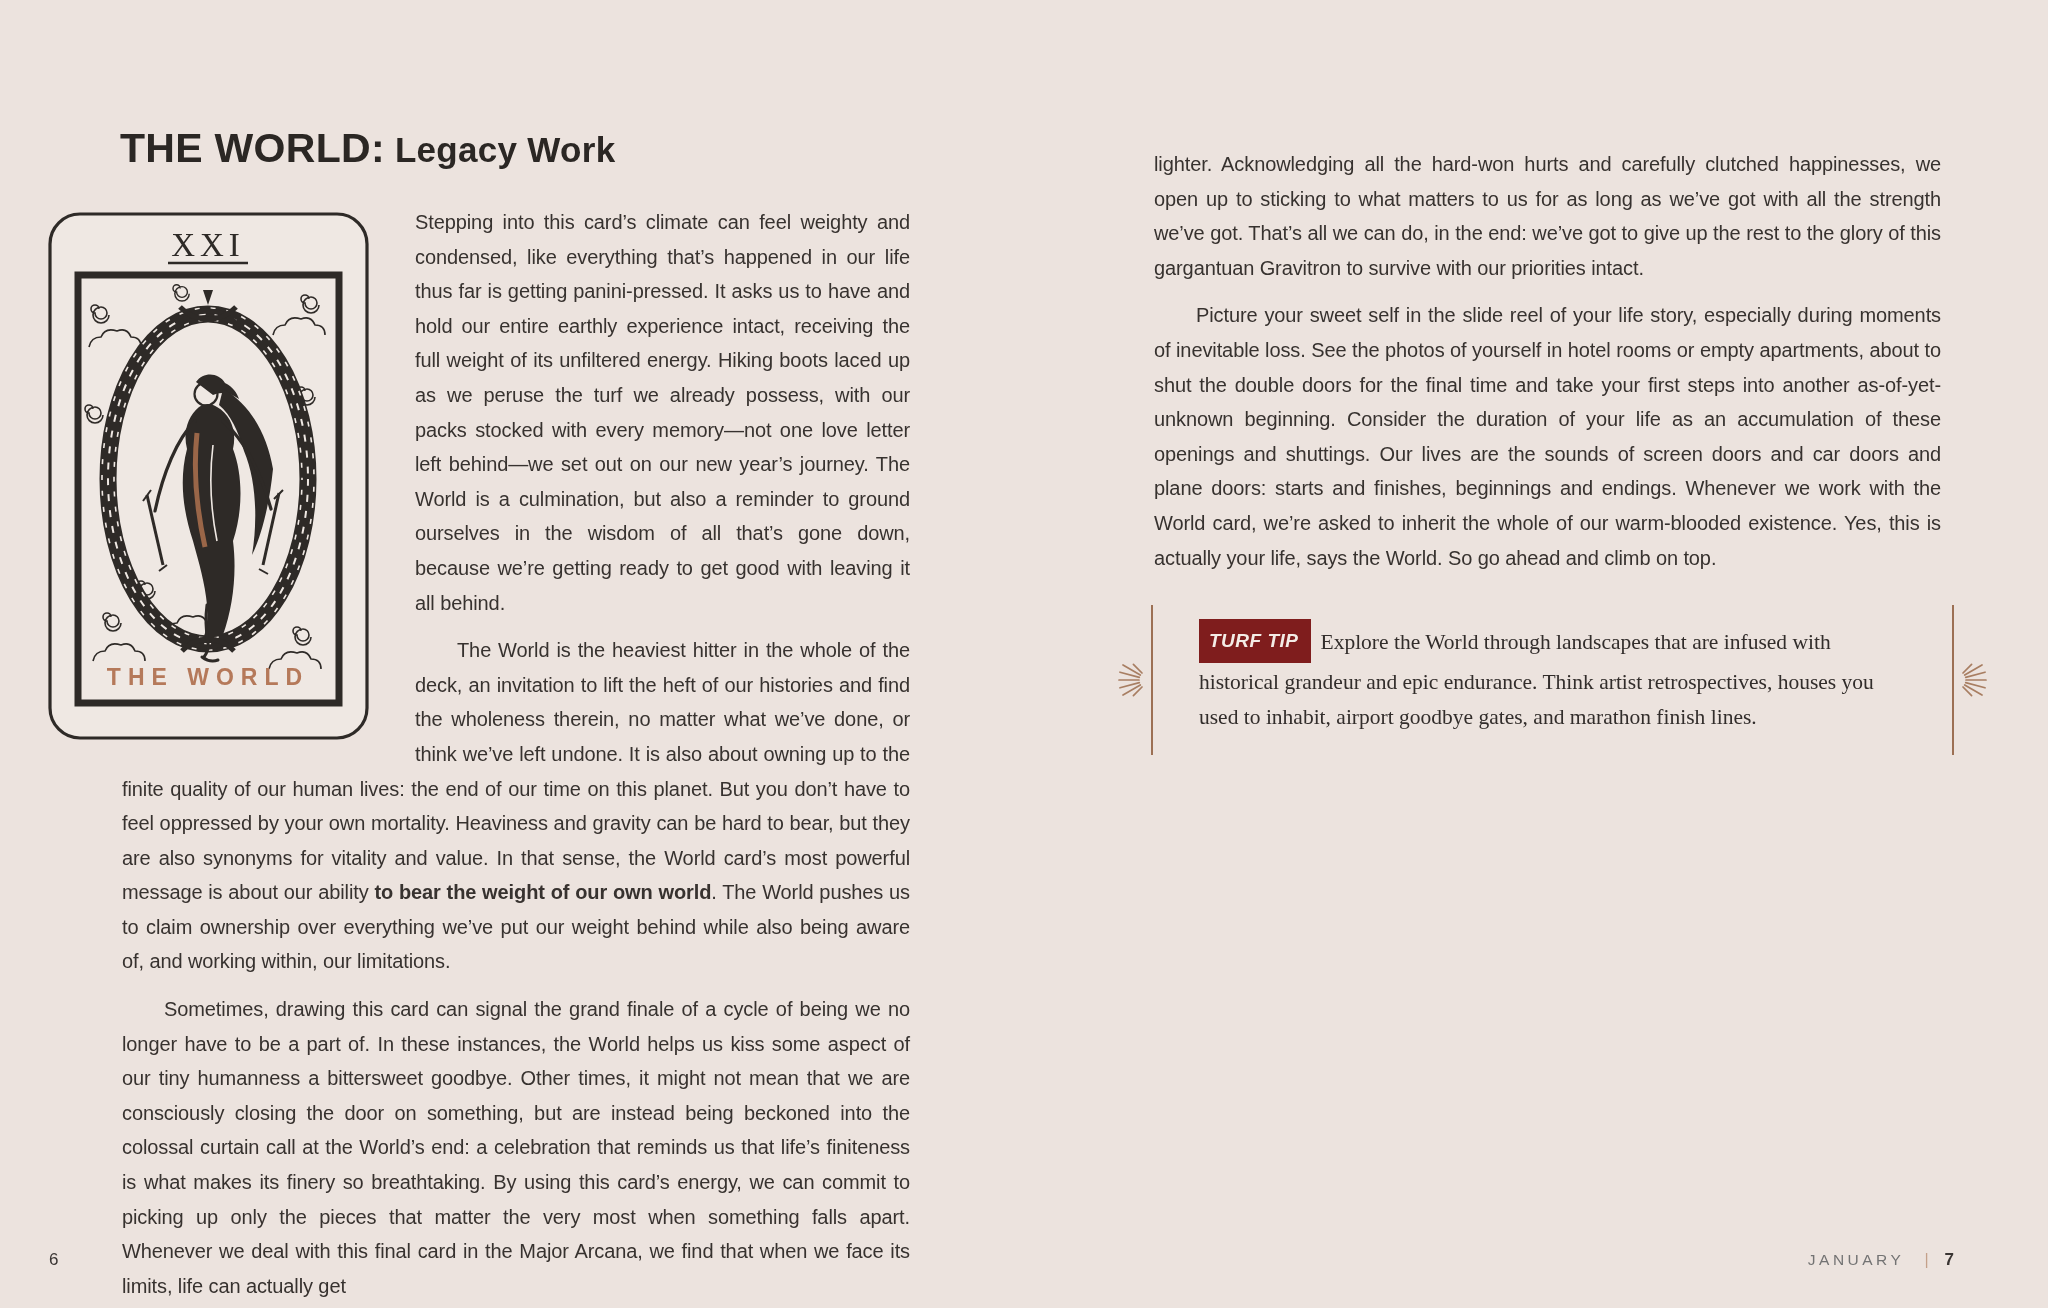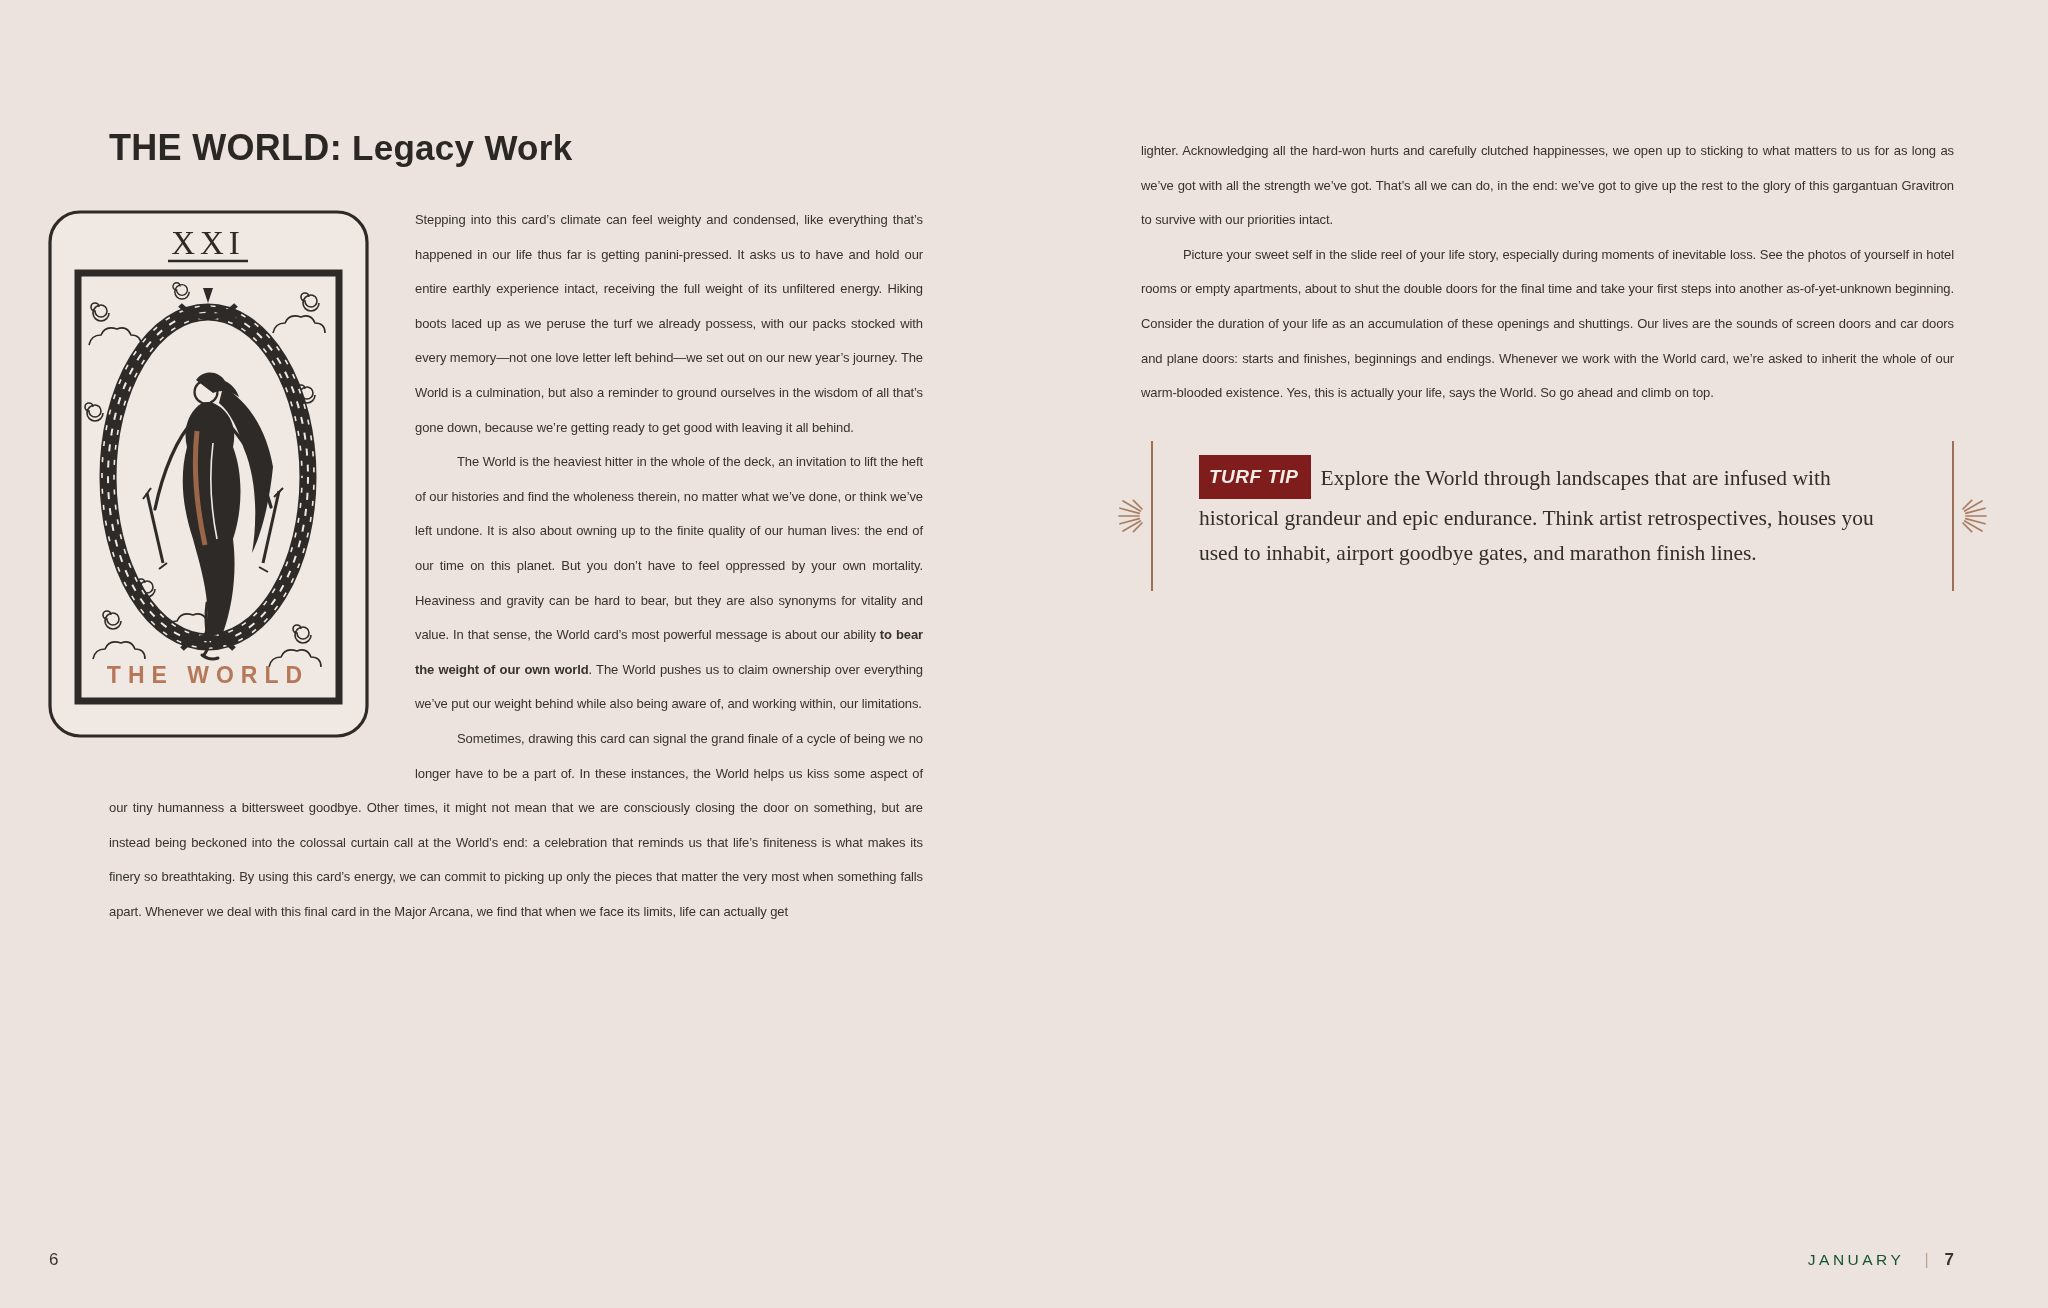--- a/index.html
+++ b/index.html
@@ -14,26 +14,26 @@
   .page{position:absolute;}
   #left-page{left:109px;top:126px;width:814px;}
   #right-page{left:1141px;top:134px;width:813px;}
 
   h1.chapter-title{
     margin:0 0 32px 0;
     font-weight:700;color:#2b2724;
     letter-spacing:.3px;
     line-height:44px;
   }
-  h1 .t-main{font-size:36px;}
+  h1 .t-main{font-size:41px;margin-left:11px;}
   h1 .t-sub{font-size:35px;margin-left:10px;}
 
   .body-text p{
-    margin:0;
-    font-size:13px;
+    margin:13px;
+    font-size:20px;
     line-height:34.6px;
     text-align:justify;
     letter-spacing:-0.1px;
   }
   .body-text p.indent{text-indent:42px;}
   .bold-phrase{font-weight:700;}
 
   .card-wrap{
     float:left;
     width:323px;height:530px;
@@ -71,21 +71,21 @@
     transform:translateY(-2px);
   }
   .ornament{position:absolute;top:50%;width:34px;height:72px;}
   .ornament.left{left:-38px;transform:translateY(-50%);}
   .ornament.right{right:-38px;transform:translateY(-50%) scaleX(-1);}
 
   
   .folio{position:absolute;top:1250px;font-size:17px;}
   #folio-left{left:49px;color:#3a3533;}
   #folio-right{right:94px;display:flex;align-items:center;}
-  .month{color:#14532d;letter-spacing:3.5px;font-size:15.5px;}
+  .month{color:#737373;letter-spacing:3.5px;font-size:15.5px;}
   .folio-divider{color:#c4a18a;margin:0 16px 0 20px;font-size:16px;}
   .page-num-right{color:#3a3533;font-weight:600;}
 </style>
 </head>
 <body>
 
 <div class="page" id="left-page">
   <h1 class="chapter-title"><span class="t-main">THE WORLD:</span><span class="t-sub">Legacy Work</span></h1>
 
   <div class="body-text">

